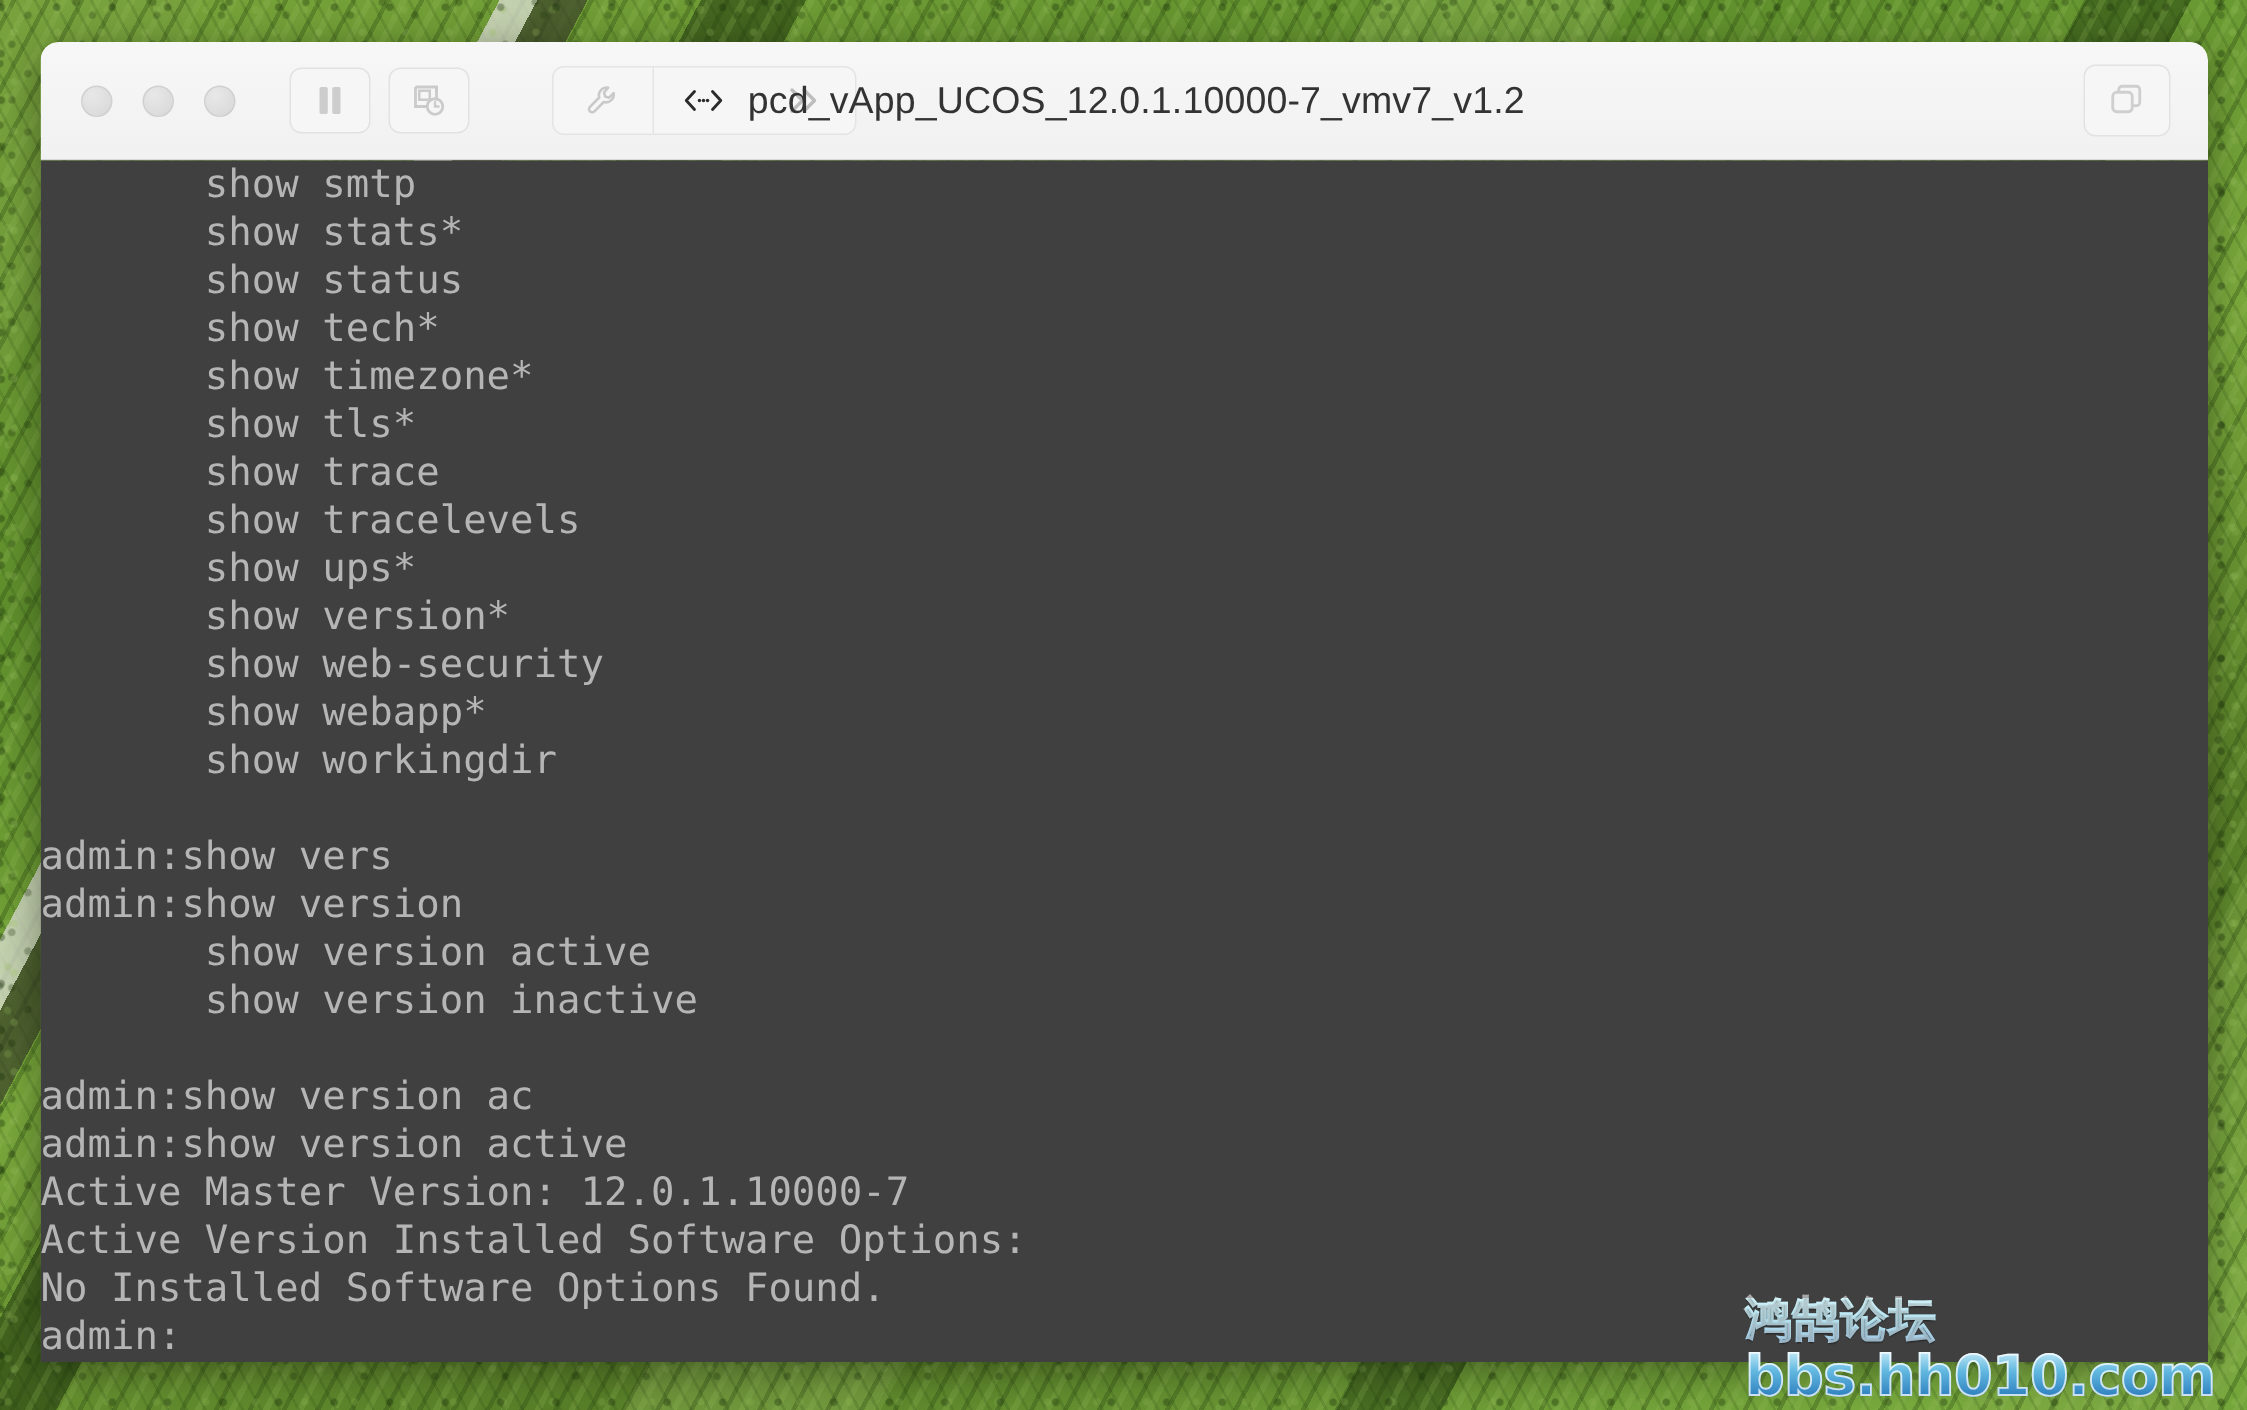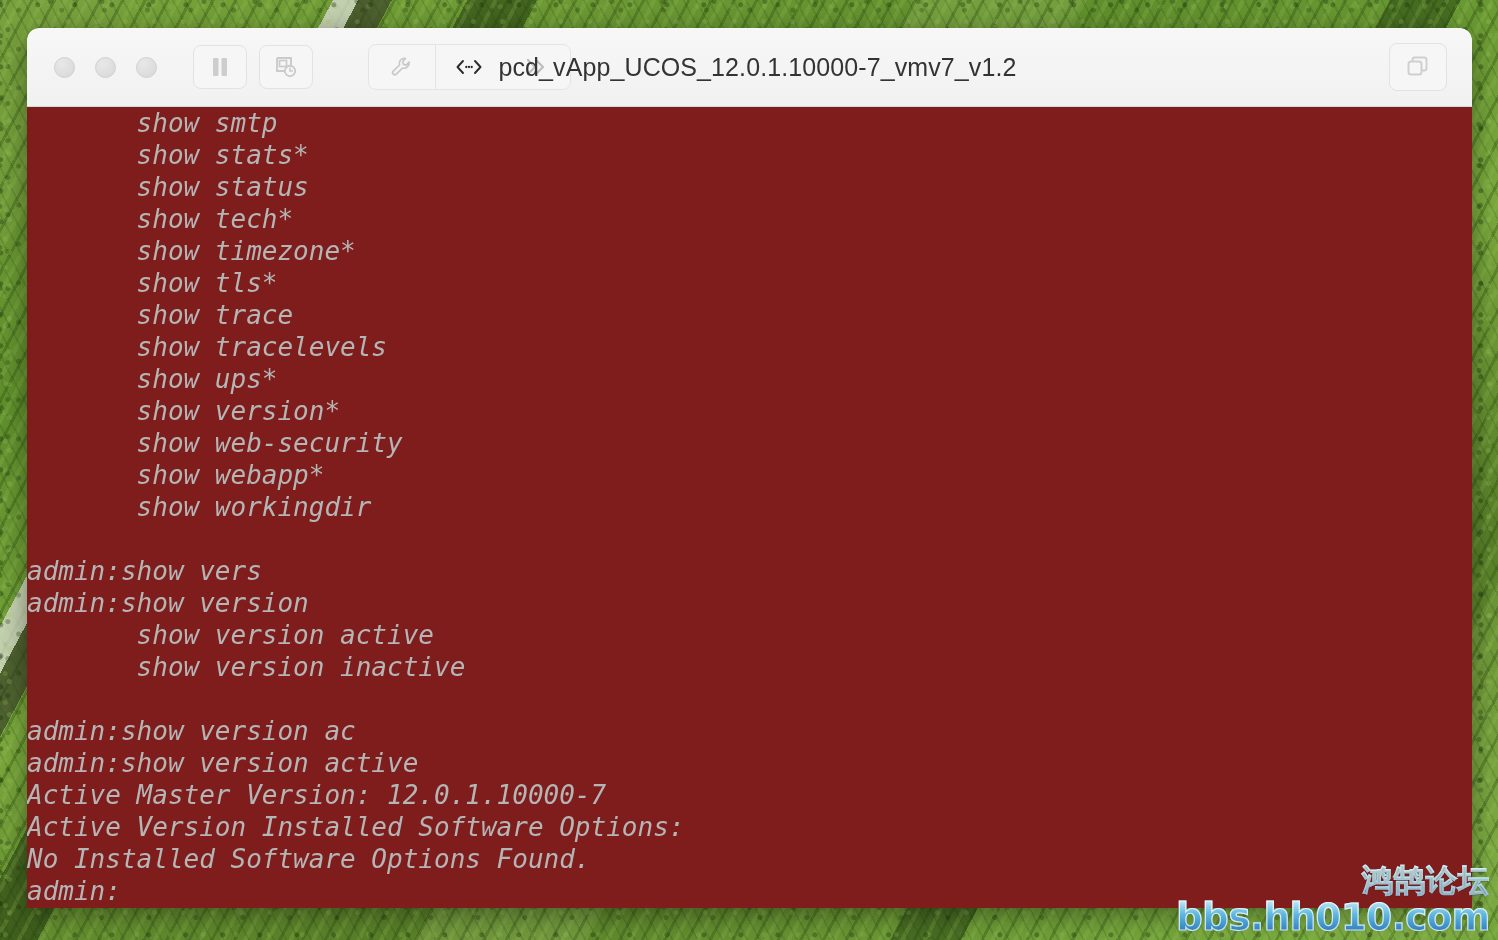--- a/index.html
+++ b/index.html
@@ -187,24 +187,23 @@
     display: flex;
     align-items: center;
     z-index: 2;
   }
 
   svg.ic { display: block; }
 
   
   #terminal {
     flex: 1 1 auto;
-    background: #7f1d1d;
+    background: #404040;
     overflow: hidden;
     position: relative;
-    font-style: italic;
   }
   #term-lines {
     position: absolute;
     left: 0;
     top: 0;
     padding-left: 0px;
     font-family: "DejaVu Sans Mono", "Liberation Mono", monospace;
     font-size: 26px;
     line-height: 32px;
     color: #b5b5b5;
@@ -212,23 +211,23 @@
     letter-spacing: 0px;
   }
   .tline {
     height: 32px;
     white-space: pre;
   }
 
   
   #watermark {
     position: absolute;
-    right: 8px;
+    right: 21px;
     bottom: 4px;
-    text-align: right;
+    text-align: left;
     line-height: 1;
     z-index: 50;
     pointer-events: none;
     user-select: none;
   }
   #wm-cn {
     font-family: "DejaVu Sans", sans-serif;
     font-size: 31px;
     font-weight: bold;
     letter-spacing: 1px;

